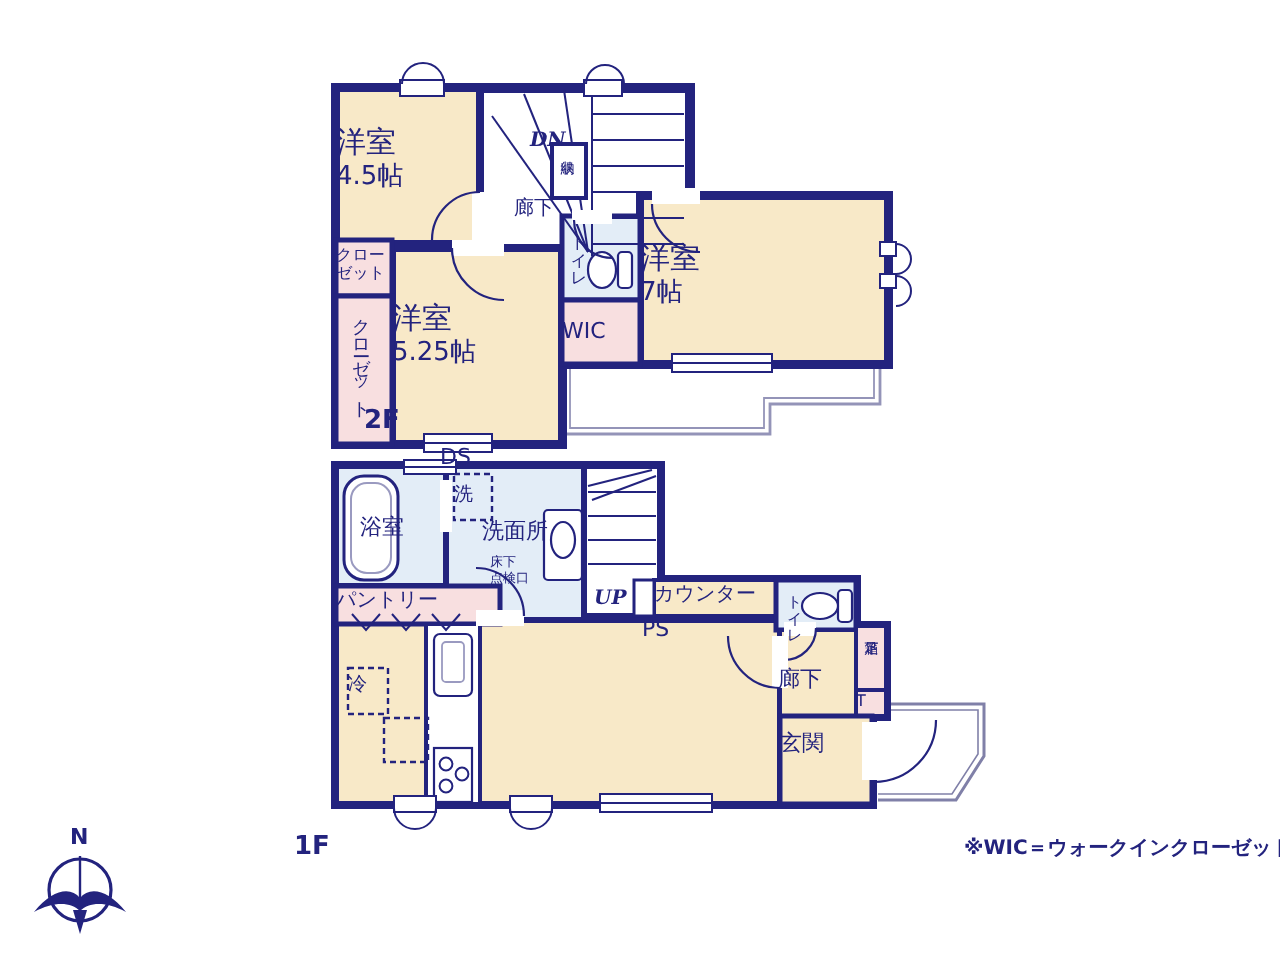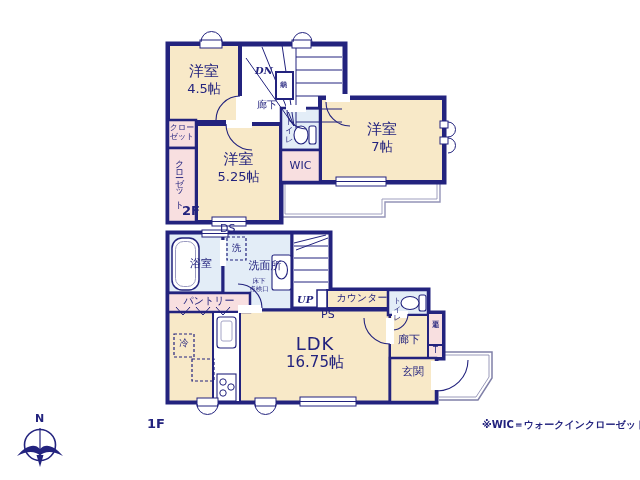--- a/index.html
+++ b/index.html
@@ -1,20 +1,20 @@
 <!DOCTYPE html>
 <html><head>
 <meta charset="utf-8">
 <style>
   html,body{margin:0;padding:0;background:#fff;}
   .canvas{position:relative;width:640px;height:480px;background:#fff;overflow:hidden;
           font-family:"DejaVu Sans",sans-serif;color:#23237e;}
   svg.plan{position:absolute;left:0;top:0;}
   .lbl{position:absolute;color:#23237e;line-height:1.18;white-space:nowrap;}
-  .c{text-align:center;white-space:normal;}
+  .c{text-align:left;white-space:normal;}
   .v{writing-mode:vertical-rl;text-orientation:upright;white-space:nowrap;}
   .serifit{font-family:"DejaVu Serif",serif;font-style:italic;font-weight:bold;}
   .bold{font-weight:bold;}
   .wm{color:#cfcfcf;font-size:21px;letter-spacing:2px;}
   .note{font-size:10px;font-weight:bold;}
 </style>
 </head>
 <body>
 
 <div class="canvas">
@@ -182,40 +182,36 @@
   <div style="font-size:13px;">5.25帖</div>
 </div>
 <div class="lbl c" style="left:168px;top:123px;width:28px;font-size:8px;">
   <div>クロー</div>
   <div>ゼット</div>
 </div>
 <div class="lbl v" style="left:174px;top:153px;font-size:9px;">クローゼット</div>
 <div class="lbl v" style="left:284px;top:112px;font-size:8px;">トイレ</div>
 <div class="lbl c" style="left:281px;top:160px;width:39px;font-size:11px;">WIC</div>
 <div class="lbl v" style="left:279px;top:75px;font-size:7px;">収納</div>
-<div class="lbl serifit" style="left:255px;top:65px;font-size:10px;">DN</div>
+<div class="lbl serifit" style="left:255px;top:65px;font-size:10px;padding-left:10px;">DN</div>
 <div class="lbl" style="left:257px;top:99px;font-size:10px;">廊下</div>
 <div class="lbl" style="left:220px;top:223px;font-size:11px;">DS</div>
 <div class="lbl bold" style="left:143px;top:203px;font-size:13px;margin-left:39px;">2F</div>
 
 <div class="lbl c" style="left:180px;top:258px;width:42px;font-size:11px;">浴室</div>
 <div class="lbl c" style="left:227px;top:242px;width:19px;font-size:9.5px;">洗</div>
 <div class="lbl c" style="left:241px;top:260px;width:48px;font-size:11px;">洗面所</div>
 <div class="lbl c" style="left:245px;top:278px;width:28px;font-size:6.5px;">
   <div>床下</div>
   <div>点検口</div>
 </div>
 <div class="lbl serifit" style="left:297px;top:294px;font-size:10px;">UP</div>
 <div class="lbl c" style="left:168px;top:295px;width:82px;font-size:10px;">パントリー</div>
 <div class="lbl c" style="left:327px;top:292px;width:70px;font-size:10px;">カウンター</div>
 <div class="lbl" style="left:321px;top:309px;font-size:11px;">PS</div>
-<div class="lbl c" style="left:250px;top:333px;width:130px;">
-  <div style="font-size:18px;letter-spacing:1px;">LDK</div>
-  <div style="font-size:15px;">16.75帖</div>
-</div>
 <div class="lbl c" style="left:174px;top:337px;width:20px;font-size:9.5px;">冷</div>
 <div class="lbl v" style="left:392px;top:292px;font-size:7.5px;">トイレ</div>
 <div class="lbl c" style="left:389px;top:334px;width:40px;font-size:11px;">廊下</div>
 <div class="lbl v" style="left:431px;top:315px;font-size:7px;">下足箱</div>
 <div class="lbl c" style="left:428px;top:346px;width:15px;font-size:8px;">T</div>
 <div class="lbl c" style="left:390px;top:366px;width:46px;font-size:11px;">玄関</div>
 <div class="lbl bold" style="left:147px;top:400px;font-size:13px;margin-top:16px;">1F</div>
 
 <div class="lbl note" style="left:482px;top:419px;">※WIC＝ウォークインクローゼット</div>
 <div class="lbl bold" style="left:35px;top:413px;font-size:11px;">N</div>

